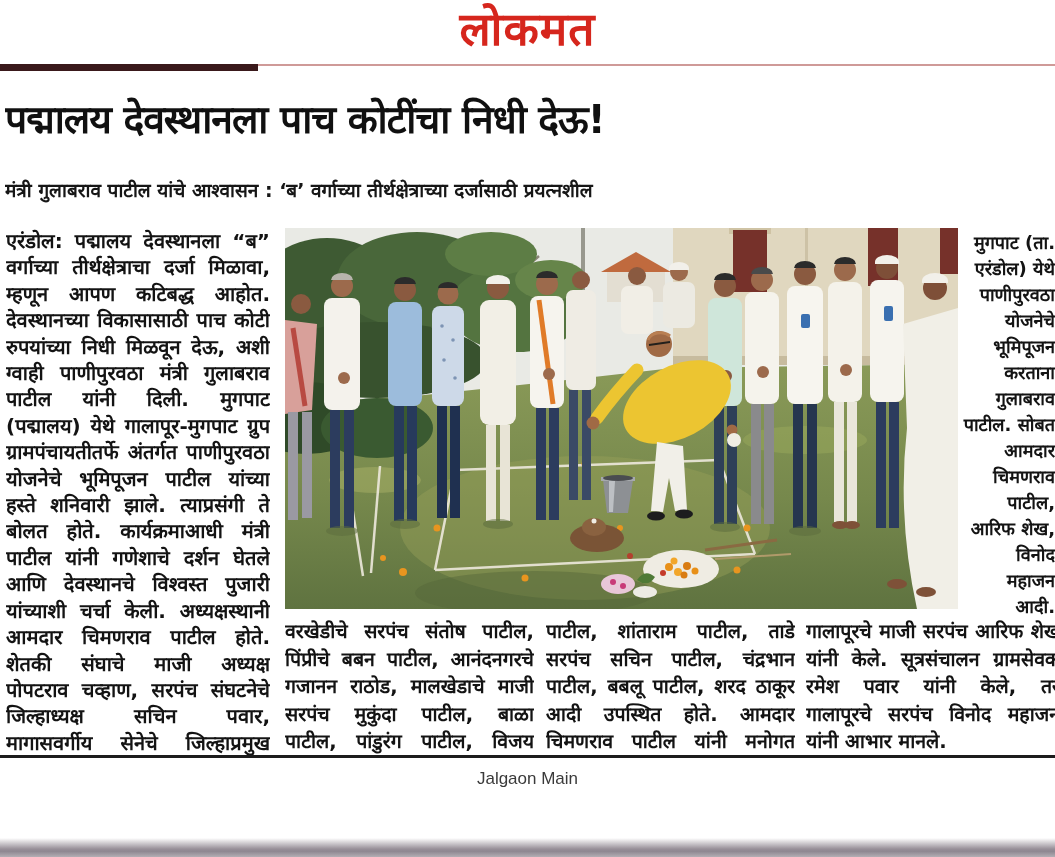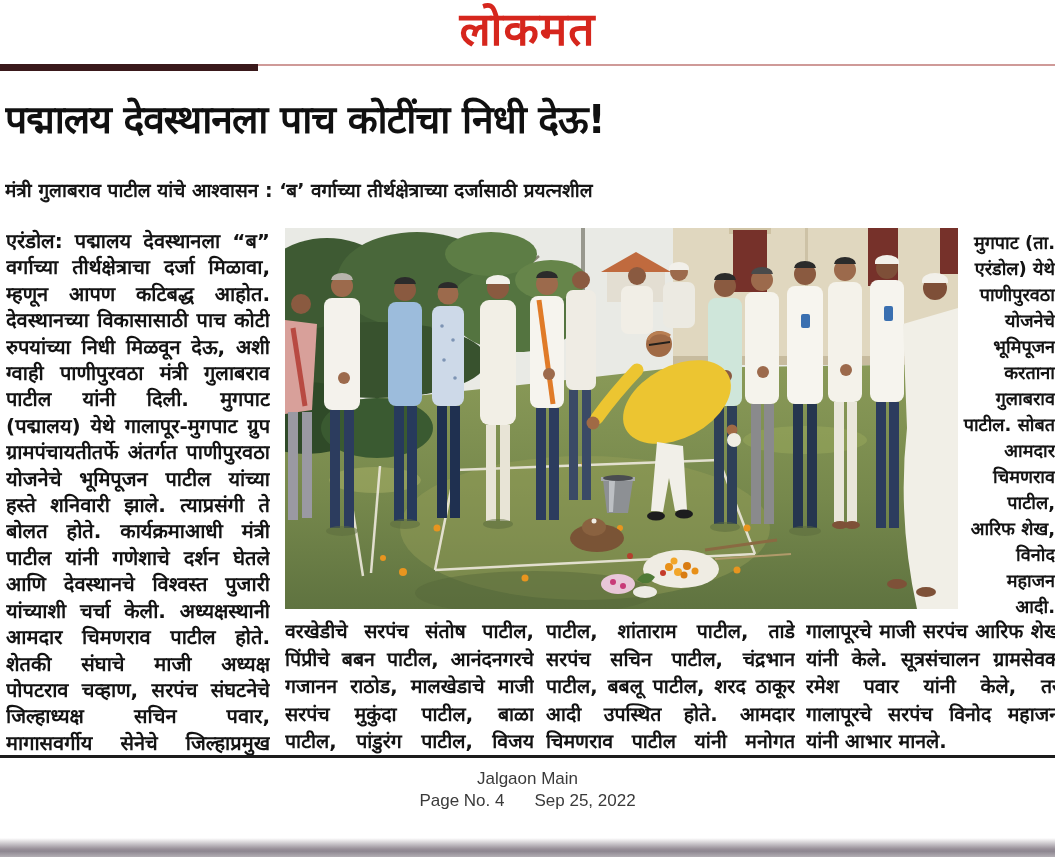--- a/index.html
+++ b/index.html
@@ -310,19 +310,15 @@
 <div class="body-col col-caption">मुगपाट (ता. एरंडोल) येथे पाणीपुरवठा योजनेचे भूमिपूजन करताना गुलाबराव पाटील. सोबत आमदार चिमणराव पाटील, आरिफ शेख, विनोद महाजन आदी.</div>
 
 <div class="body-col col-bottom col-b1">वरखेडीचे सरपंच संतोष पाटील, पिंप्रीचे बबन पाटील, आनंदनगरचे गजानन राठोड, मालखेडाचे माजी सरपंच मुकुंदा पाटील, बाळा पाटील, पांडुरंग पाटील, विजय माळी, अशोक</div>
 <div class="body-col col-bottom col-b2">पाटील, शांताराम पाटील, ताडे सरपंच सचिन पाटील, चंद्रभान पाटील, बबलू पाटील, शरद ठाकूर आदी उपस्थित होते. आमदार चिमणराव पाटील यांनी मनोगत व्यक्त केले. प्रास्ताविक</div>
 <div class="body-col col-bottom col-b3">गालापूरचे माजी सरपंच आरिफ शेख यांनी केले. सूत्रसंचालन ग्रामसेवक रमेश पवार यांनी केले, तर गालापूरचे सरपंच विनोद महाजन यांनी आभार मानले.</div>
 
 <div class="bottom-rule"></div>
 
 <div class="footer">
   <span class="footer-row">Jalgaon Main</span>
-  <span class="footer-row2">
-    <span>Page No. 4</span>
-    <span>Sep 25, 2022</span>
-  </span>
 </div>
 
 <div class="footer-bar"></div>
 
 </body></html>

